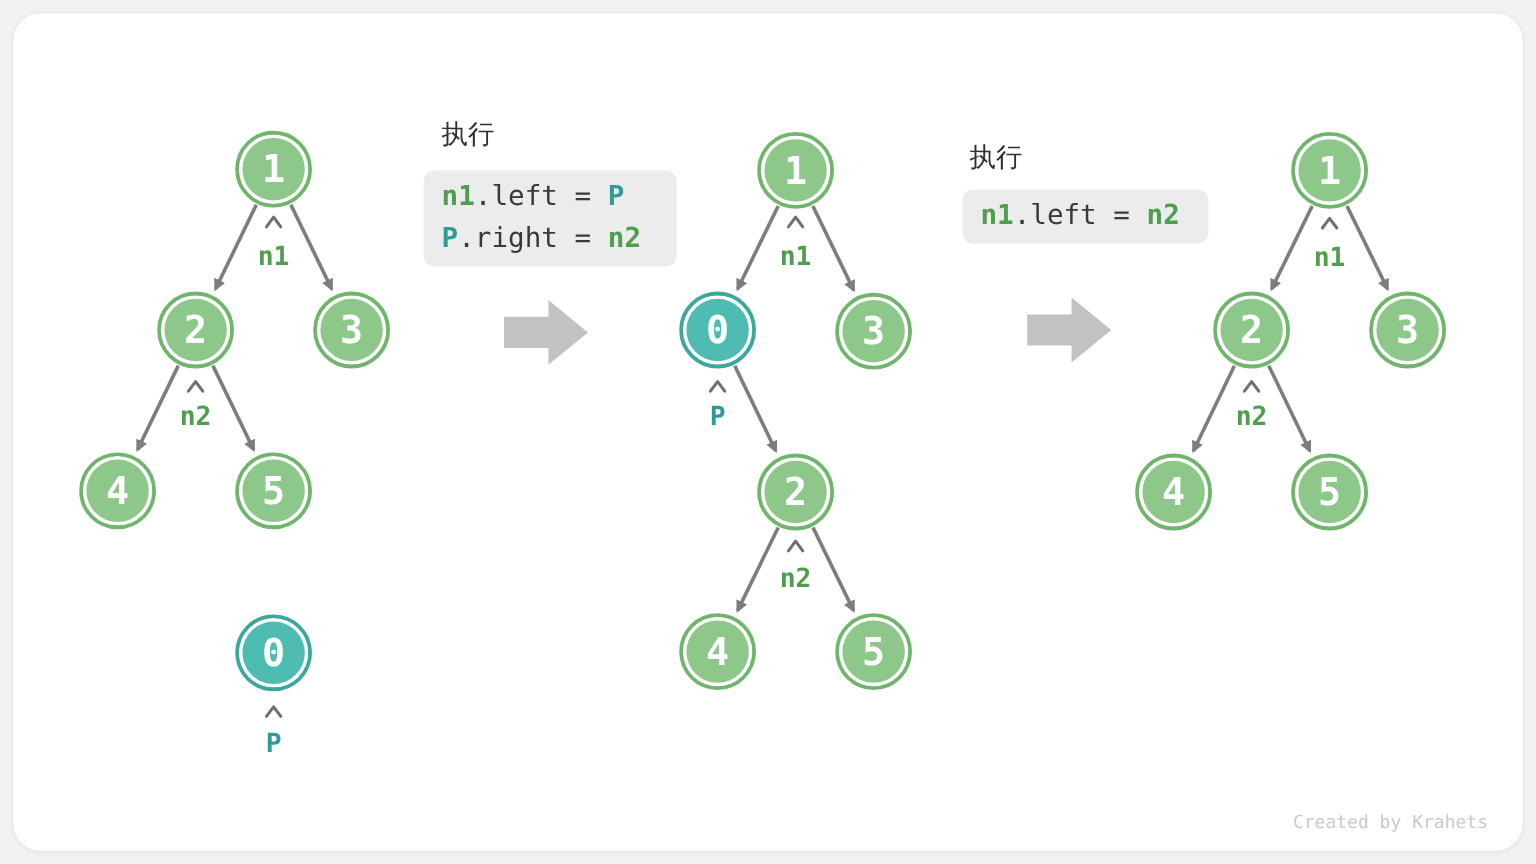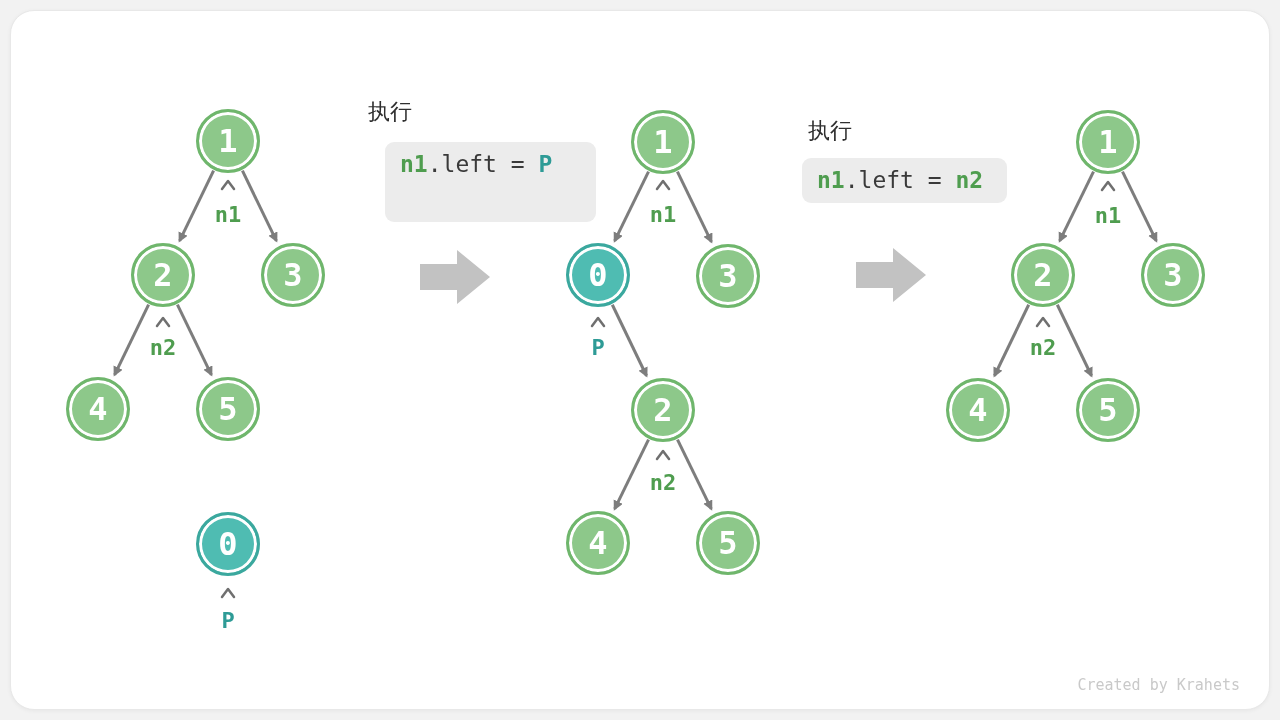--- a/index.html
+++ b/index.html
@@ -137,22 +137,23 @@
       <div class="ptr teal" style="left: 598px; top: 348px;">P</div>
       <div class="ptr green" style="left: 663px; top: 483px;">n2</div>
       <div class="node green" style="left: 1076px; top: 110px;">1</div>
       <div class="node green" style="left: 1011px; top: 243px;">2</div>
       <div class="node green" style="left: 1141px; top: 243px;">3</div>
       <div class="node green" style="left: 946px; top: 378px;">4</div>
       <div class="node green" style="left: 1076px; top: 378px;">5</div>
       <div class="ptr green" style="left: 1108px; top: 216px;">n1</div>
       <div class="ptr green" style="left: 1043px; top: 348px;">n2</div>
       <div class="code-title" style="left: 368px; top: 112px;">执行</div>
-      <div class="code-box" style="left: 353px; top: 142px; width: 211px; height: 80px; margin-left: 32px;">
+      <div class="code-box" style="left: 353px; top: 142px; width: 211px; height: 80px;">
         <div class="code-line"><span class="tok-green">n1</span><span>.left = </span><span class="tok-teal">P</span></div>
+        <div class="code-line"><span class="tok-teal">P</span><span>.right = </span><span class="tok-green">n2</span></div>
       </div>
       <div class="code-title" style="left: 808px; top: 131px;">执行</div>
       <div class="code-box" style="left: 802px; top: 158px; width: 205px; height: 45px;">
         <div class="code-line"><span class="tok-green">n1</span><span>.left = </span><span class="tok-green">n2</span></div>
       </div>
     </div>
   <div class="watermark">Created by Krahets</div>
 </div>
 
 </body></html>

